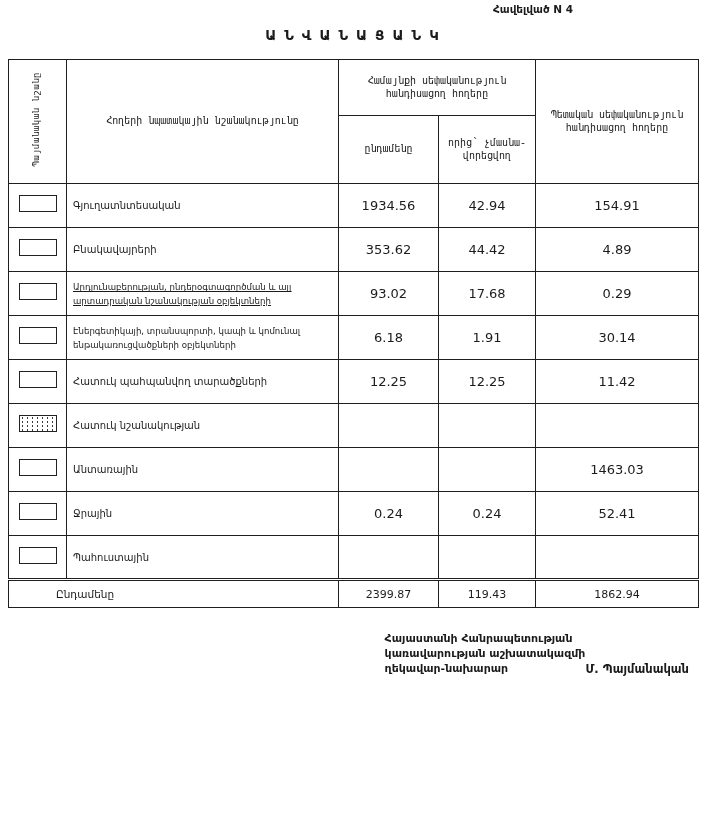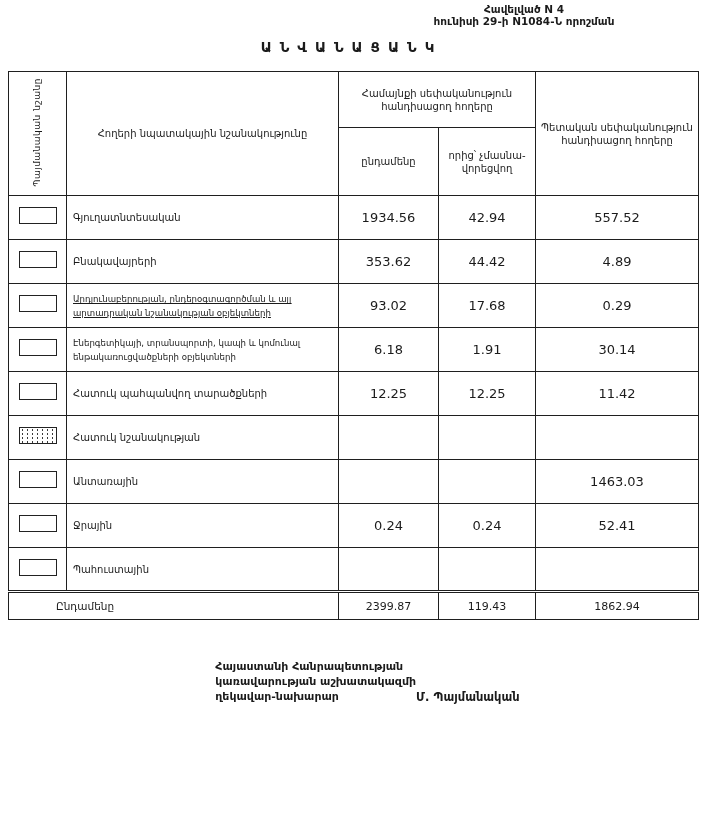--- a/index.html
+++ b/index.html
@@ -12,21 +12,21 @@
     height: 823px;
     font-family: "DejaVu Sans", sans-serif;
     color: #1b1b1b;
     -webkit-font-smoothing: antialiased;
   }
   .page {
     position: relative;
     width: 704px;
     height: 707px;
     box-sizing: border-box;
-    padding: 3px 16px 0 7px;
+    padding: 3px 7px 0 7px;
     overflow: hidden;
   }
   
   .appendix {
     width: 300px;
     margin-left: auto;
     margin-right: 14px;
     text-align: center;
     font-weight: bold;
     font-size: 10.5px;
@@ -62,20 +62,21 @@
     border: 1px solid #1f1f1f;
     box-sizing: border-box;
     vertical-align: middle;
   }
   .land-table thead th {
     font-weight: normal;
     font-size: 10px;
     line-height: 1.3;
     text-align: center;
     padding: 3px 4px;
+    font-family: Liberation Mono, monospace;
   }
   .sym-h { width: 58px; }
   .vert-text {
     display: inline-block;
     writing-mode: vertical-rl;
     transform: rotate(180deg);
     font-size: 9px;
     line-height: 1.25;
     max-height: 118px;
     letter-spacing: 0.5px;
@@ -113,23 +114,23 @@
   .land-table tfoot td {
     height: 28px;
     font-size: 10.5px;
     border-top: 3px double #1f1f1f;
   }
   td.total-label { padding-left: 47px; text-align: left; }
   .land-table tfoot td.num-cell { font-size: 11px; }
   
   .footer {
     display: flex;
-    justify-content: center;
+    justify-content: flex-end;
     align-items: flex-end;
-    margin-top: 40px;
+    margin-top: 24px;
     padding-left: 48px;
     padding-right: 8px;
   }
   .signer-title {
     font-weight: bold;
     font-size: 11px;
     line-height: 1.35;
     white-space: pre-line;
   }
   .signature {
@@ -138,21 +139,20 @@
     padding-bottom: 1px;
   }
 </style>
 </head>
 <body>
 
 <div class="page">
 
   <div class="appendix">
     <div>Հավելված N 4</div>
-    <div>հունիսի 29-ի N1084-Ն որոշման</div>
   </div>
 
   <div class="doc-title">ԱՆՎԱՆԱՑԱՆԿ</div>
 
 
   <table class="land-table">
     <colgroup>
       <col style="width:58px">
       <col style="width:272px">
       <col style="width:100px">
@@ -178,21 +178,21 @@
     <tbody>
         <tr>
       <td class="sym-cell">
         <span class="sym-box"></span>
       </td>
       <td class="label-cell">
         <span>Գյուղատնտեսական</span>
       </td>
       <td class="num-cell">1934.56</td>
       <td class="num-cell">42.94</td>
-      <td class="num-cell">557.52</td>
+      <td class="num-cell">154.91</td>
     </tr>
         <tr>
       <td class="sym-cell">
         <span class="sym-box"></span>
       </td>
       <td class="label-cell">
         <span>Բնակավայրերի</span>
       </td>
       <td class="num-cell">353.62</td>
       <td class="num-cell">44.42</td>

